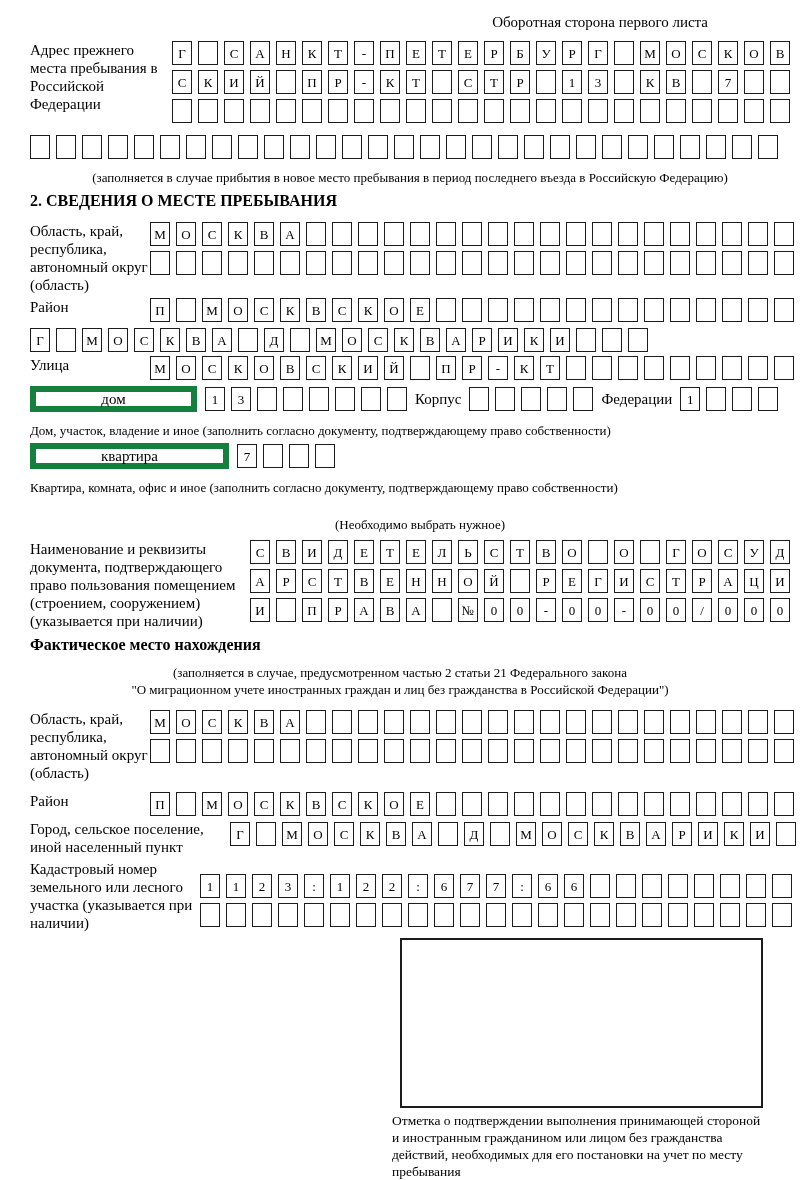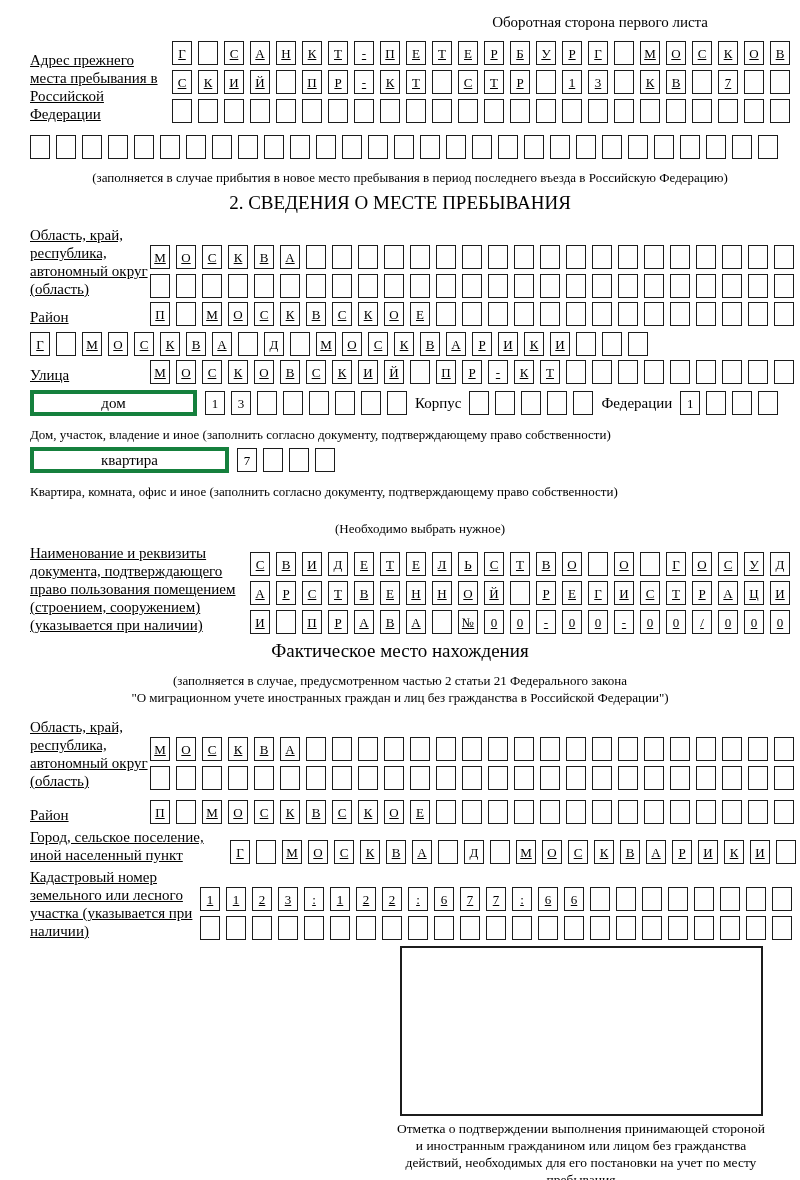--- a/index.html
+++ b/index.html
@@ -6,55 +6,55 @@
   html,body { background:#ffffff; }
   body {
     width:800px; height:1180px; overflow:hidden;
     font-family:"Liberation Serif","DejaVu Serif",serif;
     color:#000;
   }
   .page { position:relative; width:800px; height:1180px; padding:14px 0 0 30px; }
 
   .hdr { font-size:15px; text-align:right; padding-right:92px; }
 
-  .sec { display:flex; align-items:flex-end;text-decoration:underline; }
+  .sec { display:flex; align-items:flex-start; }
   .lbl { font-size:15px; line-height:18px; flex-shrink:0; }
   .rows > .boxes { margin-bottom:5px; }
   .rows > .boxes:last-child { margin-bottom:0; }
 
   .boxes { display:flex; gap:6px; }
   .cb {
     flex:0 0 20px; width:20px; height:24px;
     border:1.5px solid #1c1c1c;
     display:inline-flex; align-items:center; justify-content:center;
     font-size:13px; line-height:1;
   }
 
   .note { font-size:13px; line-height:17px; }
   .center { text-align:center; }
-  .title { font-size:19px; font-weight:normal; text-align:center; width:740px; }
+  .title { font-size:16px; font-weight:bold; text-align:left; width:740px; }
 
   .labelbox {
-    height:26px; border:4px solid #15803d;
+    height:26px; border:6px solid #15803d;
     display:flex; align-items:center; justify-content:center;
     font-size:15px; flex-shrink:0;
   }
   .hrow { display:flex; align-items:center; }
   .inline-lbl { font-size:15px; margin:0 8px; white-space:nowrap; }
 
   .stay { display:flex; align-items:center; font-size:15px; }
   .chk {
     width:22px; height:26px; border:1.6px solid #1c1c1c;
     display:inline-flex; align-items:center; justify-content:center;
     font-size:14px; margin:0 10px 0 24px; flex-shrink:0;
   }
   .chk.first { margin-left:10px; }
 
   .stamp { width:363px; height:170px; border:2px solid #1c1c1c; margin-left:370px; }
-  .caption { width:378px; margin-left:362px; font-size:13.5px; line-height:17px; text-align:center; }
+  .caption { width:378px; margin-left:362px; font-size:13.5px; line-height:17px; text-align:left; }
 
   .mt2{margin-top:20px}.mt3{margin-top:10px}.mt4{margin-top:4px}.mt5{margin-top:12px}
   .mt6{margin-top:6px}.mt7{margin-top:7px}.mt10{margin-top:10px}
 </style>
 </head>
 <body>
 
 <div class="page">
 
   <div class="hdr">Оборотная сторона первого листа</div>

